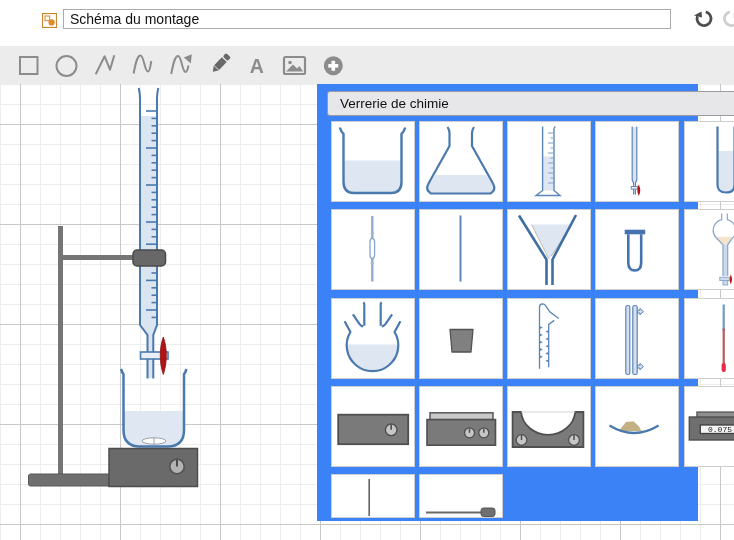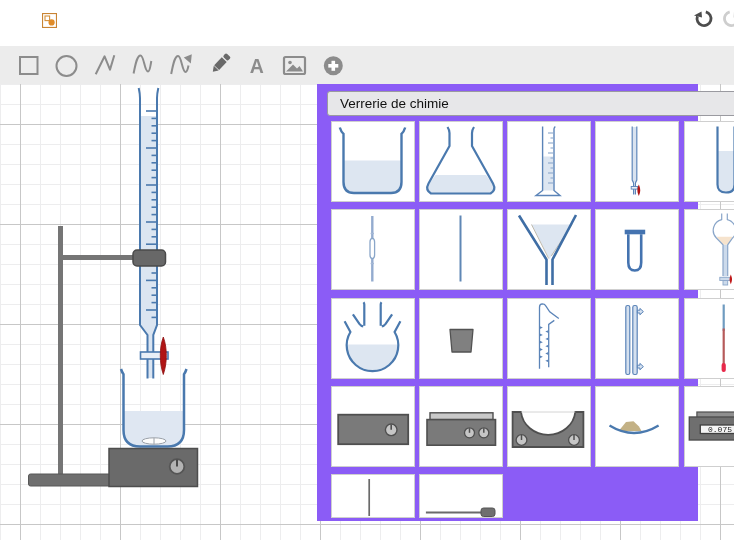--- a/index.html
+++ b/index.html
@@ -10,21 +10,21 @@
   repeating-linear-gradient(to right,#c7c7c7 0 1px,transparent 1px 100px),
   repeating-linear-gradient(to bottom,#c7c7c7 0 1px,transparent 1px 100px),
   repeating-linear-gradient(to right,#ededee 0 1px,transparent 1px 20px),
   repeating-linear-gradient(to bottom,#ededee 0 1px,transparent 1px 20px);
  background-position:20px 0,0 40px,0 0,0 0;}
 #topbar{position:absolute;left:0;top:0;width:734px;height:46px;background:#fff;}
 #ticon{position:absolute;left:42px;top:13px;width:15px;height:15px;}
 #tinput{position:absolute;left:63px;top:9px;width:608px;height:20px;border:1px solid #ababab;
  box-sizing:border-box;background:#fff;font-size:14px;line-height:18px;color:#111;padding-left:6px;}
 #toolbar{position:absolute;left:0;top:46px;width:734px;height:38px;background:#ececec;}
-#panel{position:absolute;left:317px;top:84px;width:381px;height:437px;background:#8b5cf6;}
+#panel{position:absolute;left:317px;top:84px;width:381px;height:437px;background:#3b82f6;}
 #phead{position:absolute;left:10px;top:7px;width:420px;height:25px;border:1px solid #9a9aa0;
  border-radius:3px;background:#e7e7e9;box-sizing:border-box;font-size:13.5px;color:#111;
  line-height:23px;padding-left:12px;}
 .card{position:absolute;width:84px;height:81px;background:#fff;border:1px solid #cfcfcf;box-sizing:border-box;}
 .card svg{position:absolute;left:0;top:0;}
 svg{display:block;}
 </style>
 </head>
 <body>
 <div id="grid"></div>
@@ -86,20 +86,21 @@
 
   <path d="M163.3,337 C165.5,343 166.3,349 166.3,355.5 C166.3,362 165.5,368 163.3,374.5 C161.1,368 160.3,362 160.3,355.5 C160.3,349 161.1,343 163.3,337 Z" fill="#b01414" stroke="#8d0f0f" stroke-width="0.8"></path>
 </svg>
 
 <div id="topbar">
   <svg id="ticon" width="15" height="15" viewBox="0 0 15 15">
     <rect x="0.55" y="0.55" width="13.9" height="13.9" fill="#fff" stroke="#c98433" stroke-width="1.1"></rect>
     <rect x="3" y="3" width="4.6" height="4.6" fill="#fff" stroke="#d6913b" stroke-width="1.1"></rect>
     <circle cx="9.6" cy="9.4" r="3.1" fill="#e08b28"></circle>
   </svg>
+  <div id="tinput">Schéma du montage</div>
   <svg width="46" height="24" viewBox="0 0 46 24" style="position:absolute;left:689px;top:7px">
     <g>
       <path d="M16.81,4.84 A7,7 0 1 1 8.42,9.21" fill="none" stroke="#4d4d4d" stroke-width="2.8"></path>
       <path d="M5.0,8.4 L12.5,4.4 L13.0,10.6 Z" fill="#4d4d4d"></path>
     </g>
     <g transform="translate(57.5,0) scale(-1,1)">
       <path d="M16.81,4.84 A7,7 0 1 1 8.42,9.21" fill="none" stroke="#cecece" stroke-width="2.8"></path>
       <path d="M5.0,8.4 L12.5,4.4 L13.0,10.6 Z" fill="#cecece"></path>
     </g>
   </svg>

